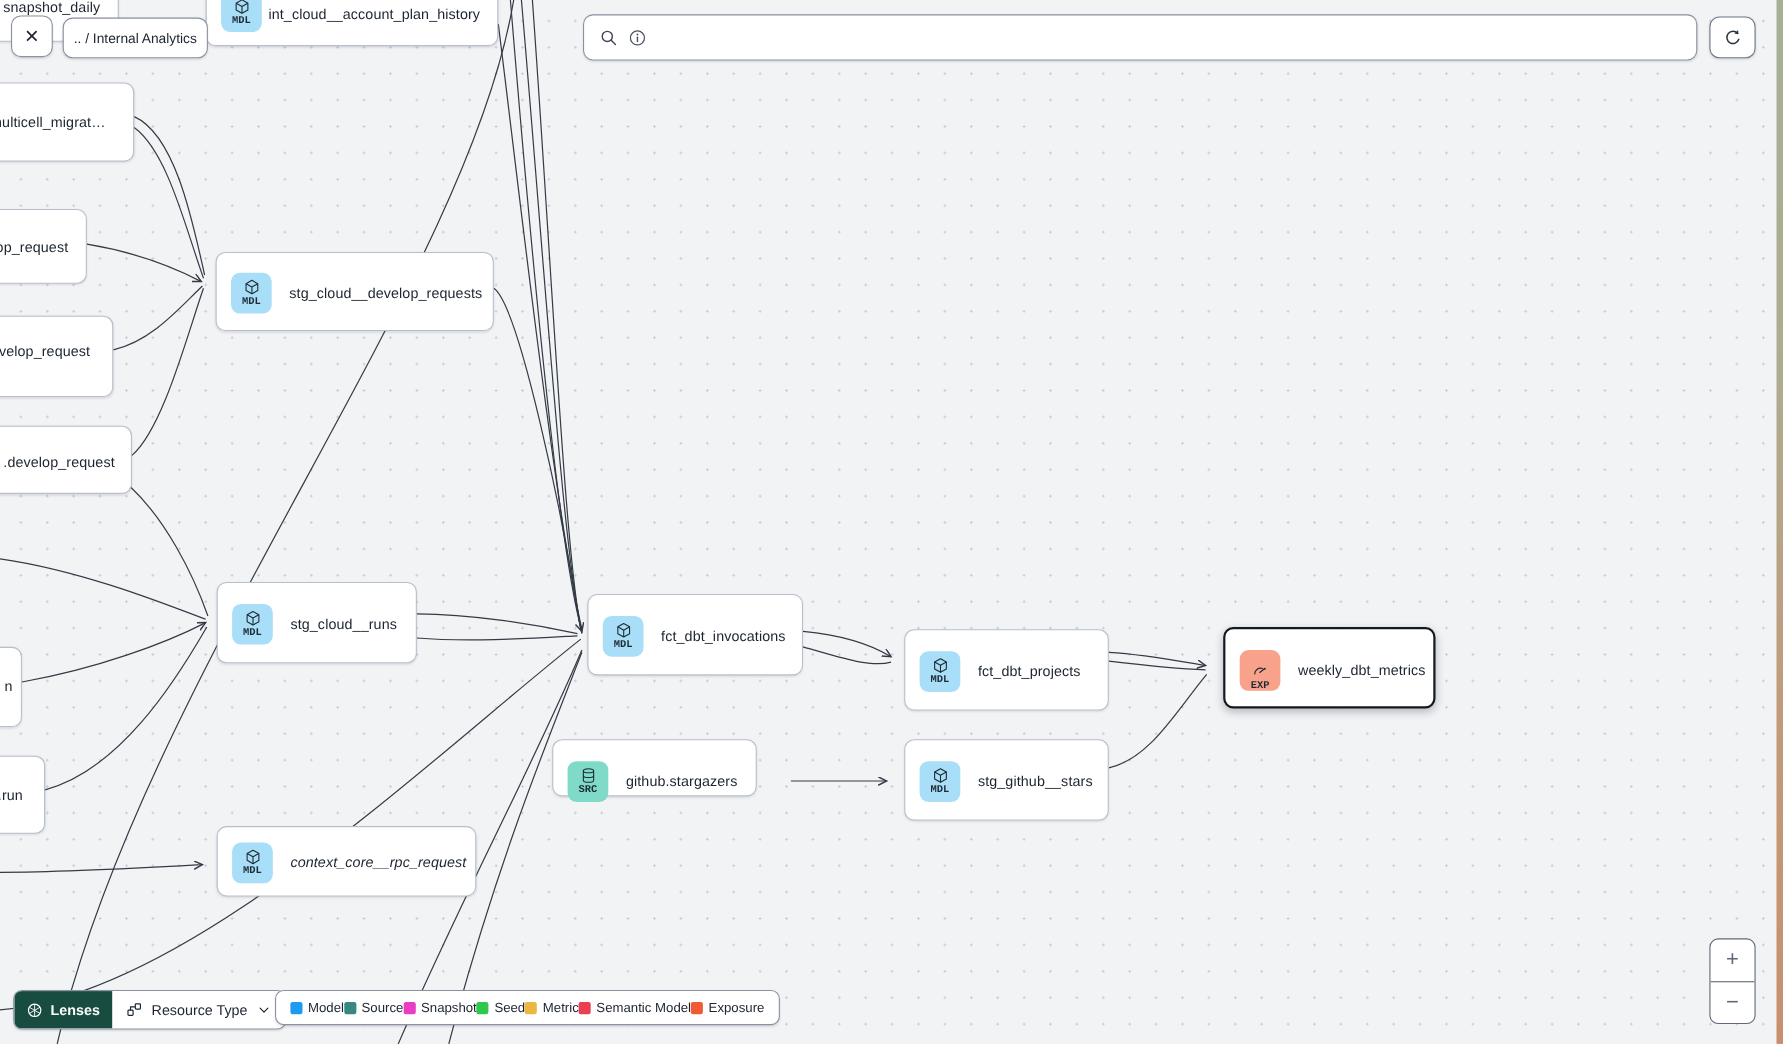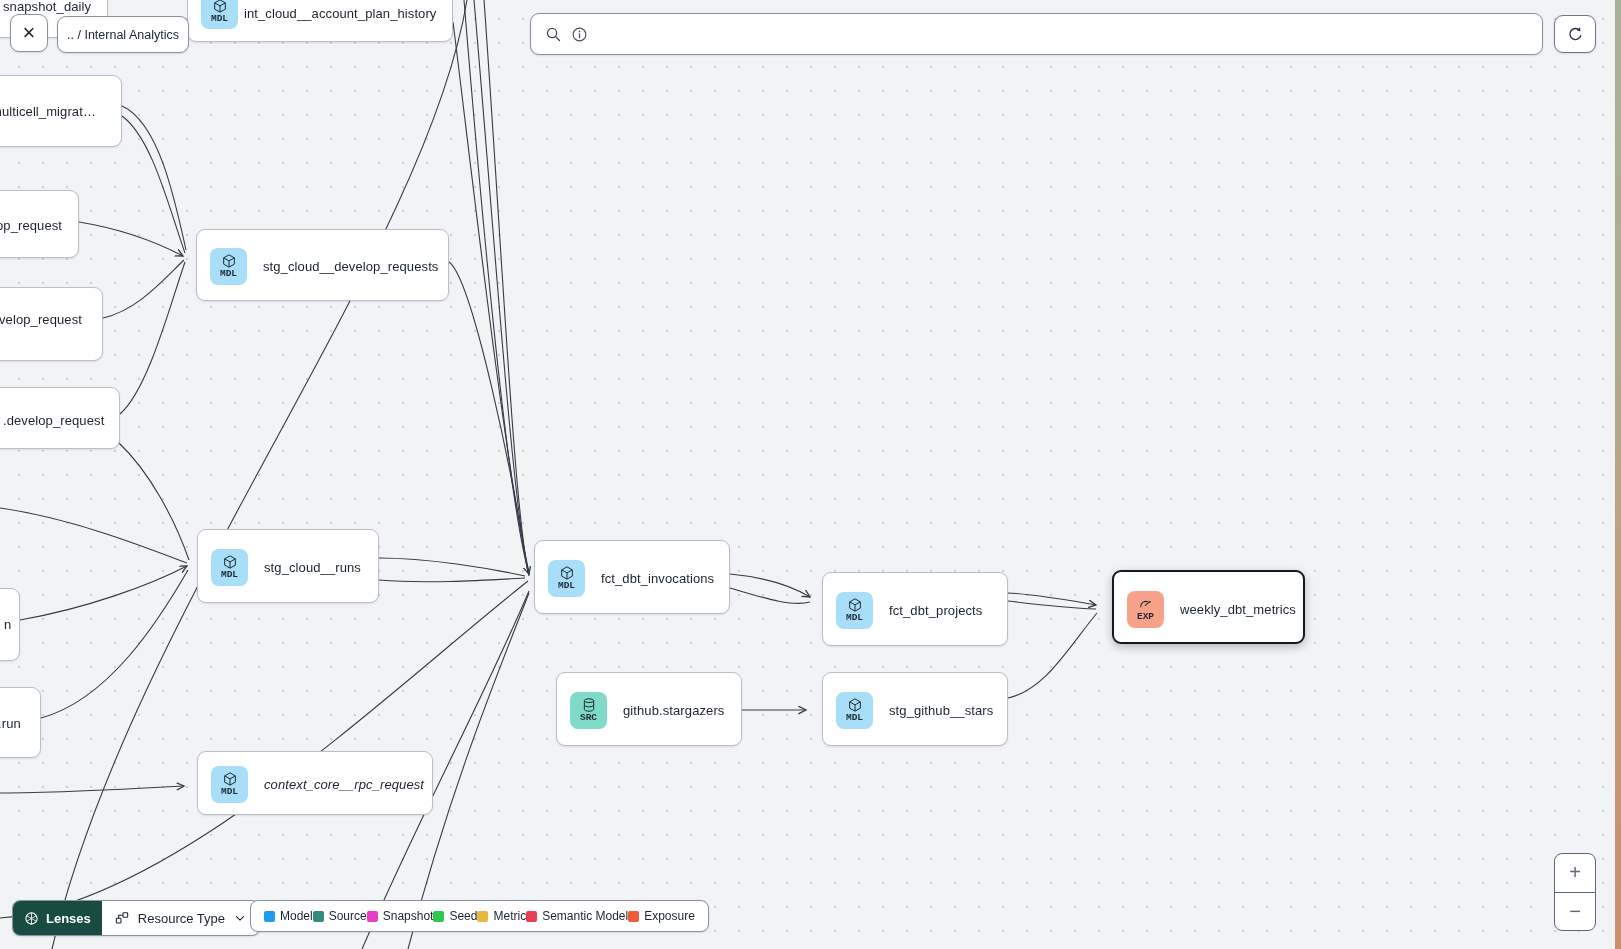--- a/index.html
+++ b/index.html
@@ -20,21 +20,21 @@
   .nlabel{
     position:absolute;transform:translateY(-50%);white-space:nowrap;
     font-size:13px;font-weight:500;color:#1b2430;letter-spacing:.1px;
   }
   .badge{
     position:absolute;width:37px;height:37px;border-radius:8px;
     display:flex;flex-direction:column;align-items:center;justify-content:center;gap:0;
   }
   .badge.mdl{background:#a8def7;}
   .badge.src{background:#7fdbc7;}
-  .badge.exp{background:#f9a28b;}
+  .badge.exp{background:#f9a28b;justify-content:flex-end;}
   .badge .blab{font-family:"Liberation Mono",monospace;font-size:9.5px;font-weight:700;color:#1e2b36;line-height:10px;}
   .badge svg{display:block;}
   
   .pill{
     position:absolute;z-index:20;background:#fff;border:1px solid #8a91a0;border-radius:9px;
     box-shadow:0 1px 2px rgba(20,30,45,.12);display:flex;align-items:center;justify-content:center;
     box-sizing:border-box;
   }
   #close-btn{left:10px;top:14px;width:38px;height:38px;cursor:pointer;}
   #breadcrumb{left:57px;top:16px;width:132px;height:37px;font-size:12.5px;cursor:pointer;}
@@ -180,21 +180,21 @@
     <div class="node" style="left: 534px; top: 540px; width: 196px; height: 74px;">
       <div class="badge mdl" style="left: 13px; top: 18.5px;">
         <svg width="16" height="16" viewBox="0 0 24 24">
           <path d="M12 2.8 L20 7.3 V16.7 L12 21.2 L4 16.7 V7.3 Z" fill="none" stroke="#1e2b36" stroke-width="1.5" stroke-linejoin="round"></path>
           <path d="M4 7.3 L12 11.8 L20 7.3 M12 11.8 V21.2" fill="none" stroke="#1e2b36" stroke-width="1.5" stroke-linejoin="round"></path>
         </svg>
         <span class="blab">MDL</span>
       </div>
       <span class="nlabel" style="left: 66px; top: 37px;">fct_dbt_invocations</span>
     </div>
-    <div class="node" style="left: 556px; top: 672px; width: 186px; height: 74px;">
+    <div class="node" style="left: 502px; top: 672px; width: 186px; height: 52px;">
       <div class="badge src" style="left: 13px; top: 18.5px;">
         <svg width="16" height="16" viewBox="0 0 24 24">
           <ellipse cx="12" cy="5.5" rx="7" ry="2.8" fill="none" stroke="#1e2b36" stroke-width="1.5"></ellipse>
           <path d="M5 5.5 V18.5 c0,1.6 3.1,2.8 7,2.8 s7,-1.2 7,-2.8 V5.5" fill="none" stroke="#1e2b36" stroke-width="1.5"></path>
           <path d="M5 12 c0,1.6 3.1,2.8 7,2.8 s7,-1.2 7,-2.8" fill="none" stroke="#1e2b36" stroke-width="1.5"></path>
         </svg>
         <span class="blab">SRC</span>
       </div>
       <span class="nlabel" style="left: 66px; top: 37px;">github.stargazers</span>
     </div>

